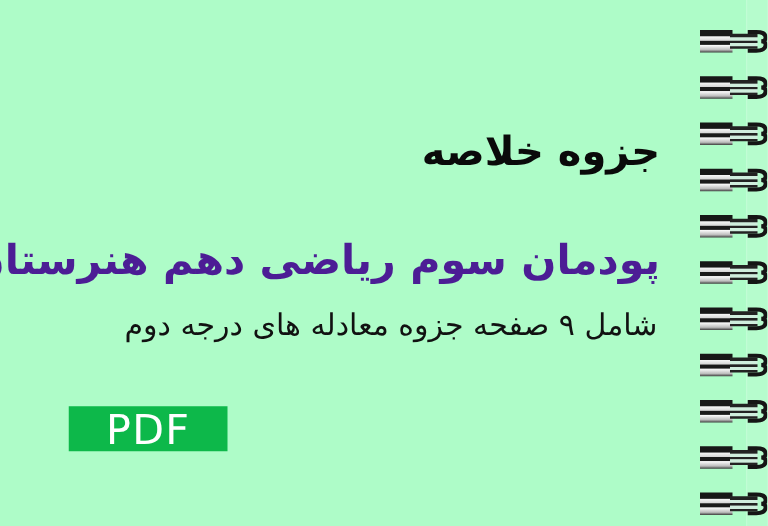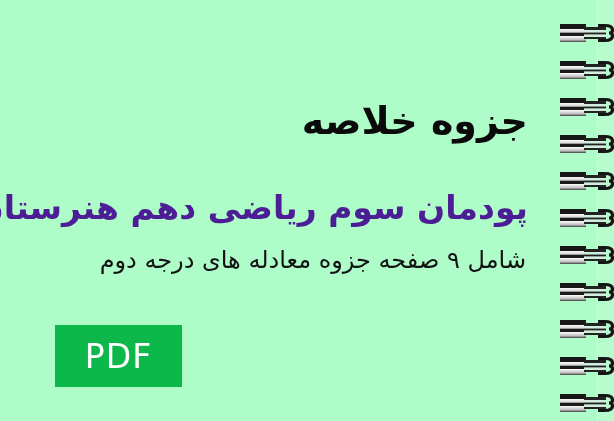--- a/index.html
+++ b/index.html
@@ -56,21 +56,21 @@
     width: 560px;
     height: 421px;
     direction: rtl;
     text-align: right;
   }
 
   #title-main {
     position: absolute;
     right: 32px;
     top: 98px;
-    font-size: 38px;
+    font-size: 32px;
     line-height: 46px;
     font-weight: 700;
     color: #0a0a0a;
     white-space: nowrap;
   }
 
   #subtitle {
     position: absolute;
     right: 32px;
     top: 190px;
@@ -91,21 +91,21 @@
     color: #111111;
     white-space: nowrap;
   }
 
   
   #pdf-badge {
     position: absolute;
     left: 55px;
     top: 325px;
     width: 127px;
-    height: 62px;
+    height: 36px;
     background: #0db84a;
     display: flex;
     align-items: center;
     justify-content: center;
   }
   #pdf-badge-label {
     color: #ffffff;
     font-size: 33px;
     line-height: 33px;
     font-weight: 400;

